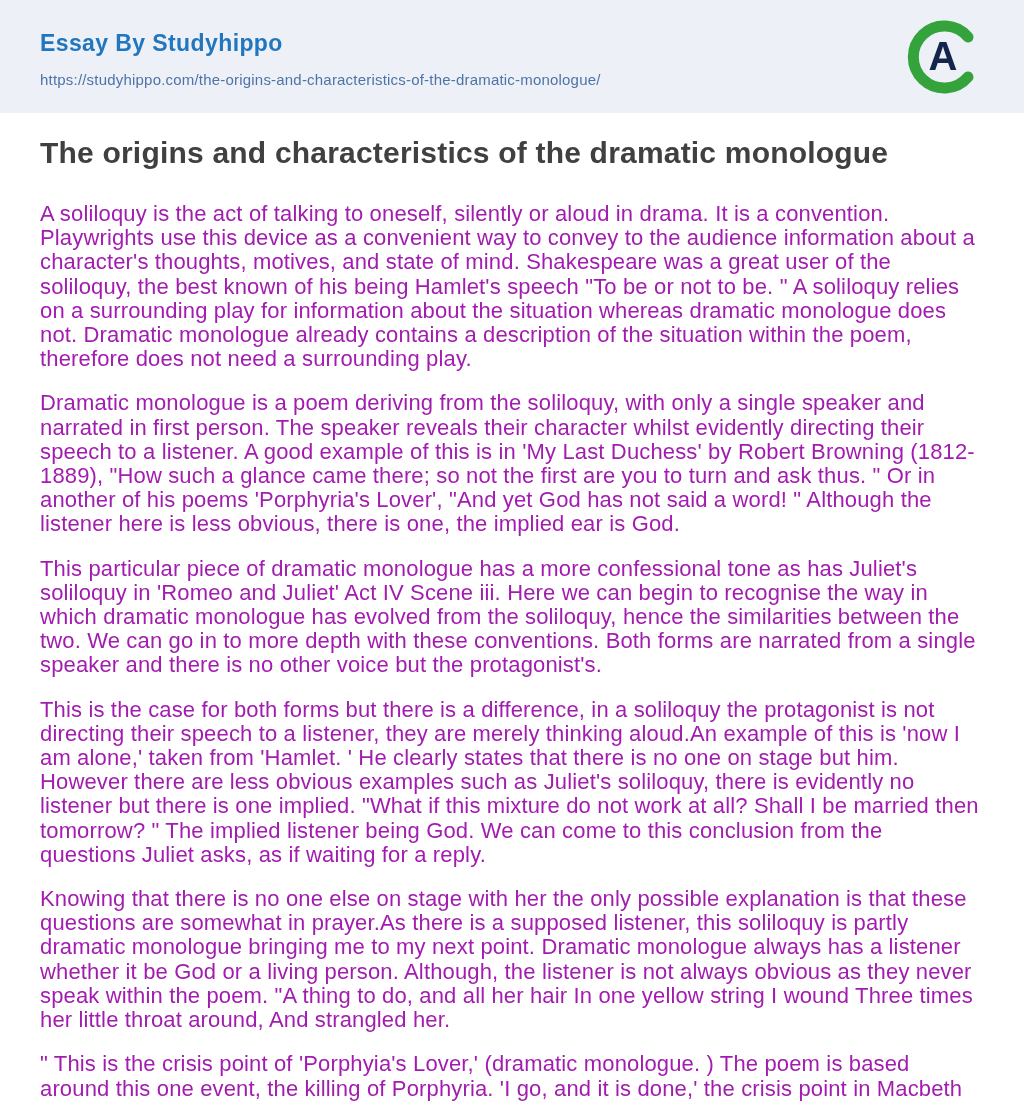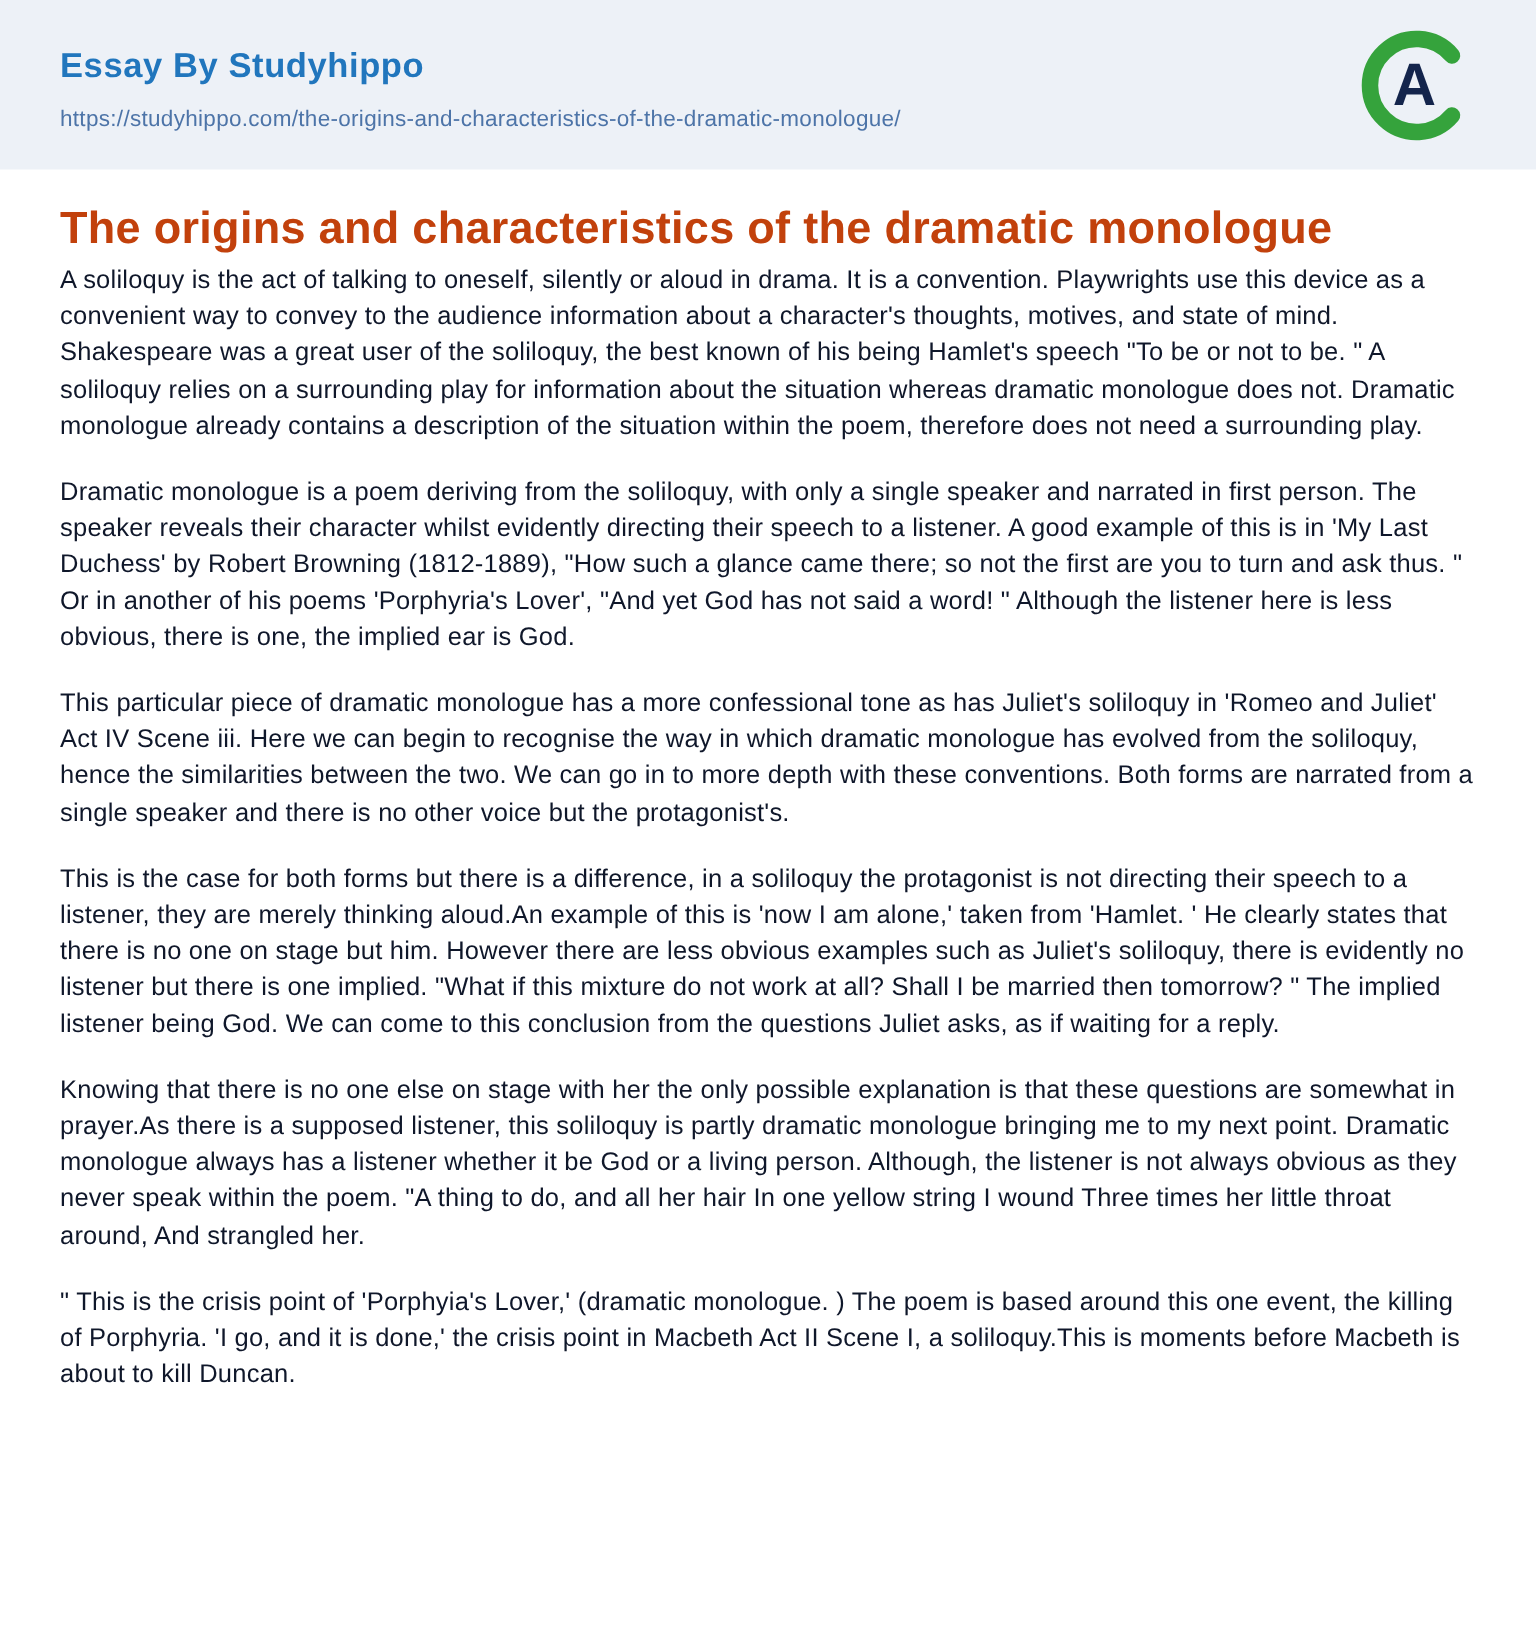--- a/index.html
+++ b/index.html
@@ -43,33 +43,33 @@
     flex: 0 0 auto;
     position: relative;
   }
   .logo-wrap svg { display: block; }
 
   
   .content {
     padding: 22px 40px 0 40px;
   }
   .essay-title {
-    color: #c2410c;
+    color: #404040;
     font-size: 30px;
     line-height: 36px;
     font-weight: 700;
     letter-spacing: 0.2px;
-    margin-bottom: 4px;
+    margin-bottom: 31px;
     max-width: 930px;
   }
   .essay-paragraphs p {
-    font-size: 17px;
+    font-size: 22px;
     line-height: 24.2px;
     letter-spacing: 0.15px;
-    color: #0f172a;
+    color: #a21caf;
     margin-bottom: 20px;
     max-width: 948px;
   }
 </style>
 </head>
 <body>
 
 <div class="header">
   <div class="header-text">
     <div class="site-title">Essay By Studyhippo</div>

